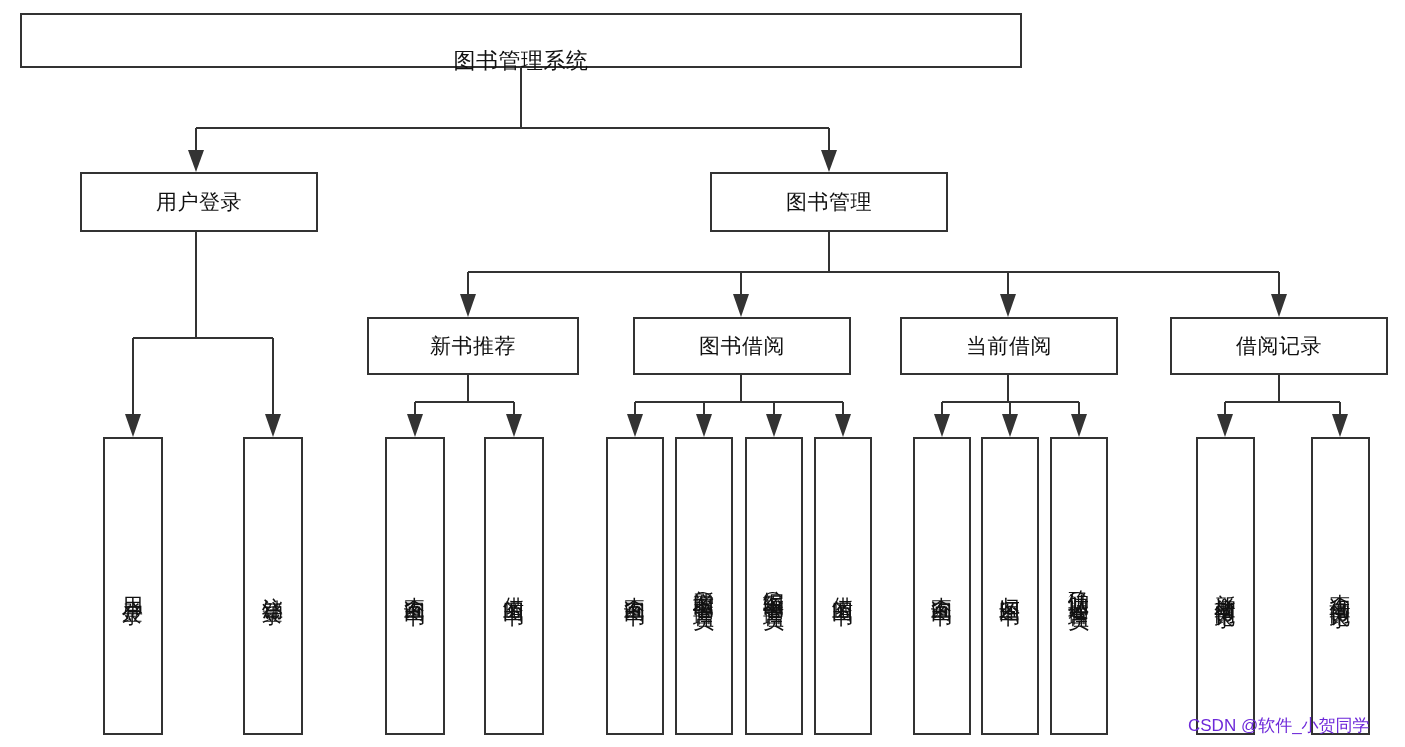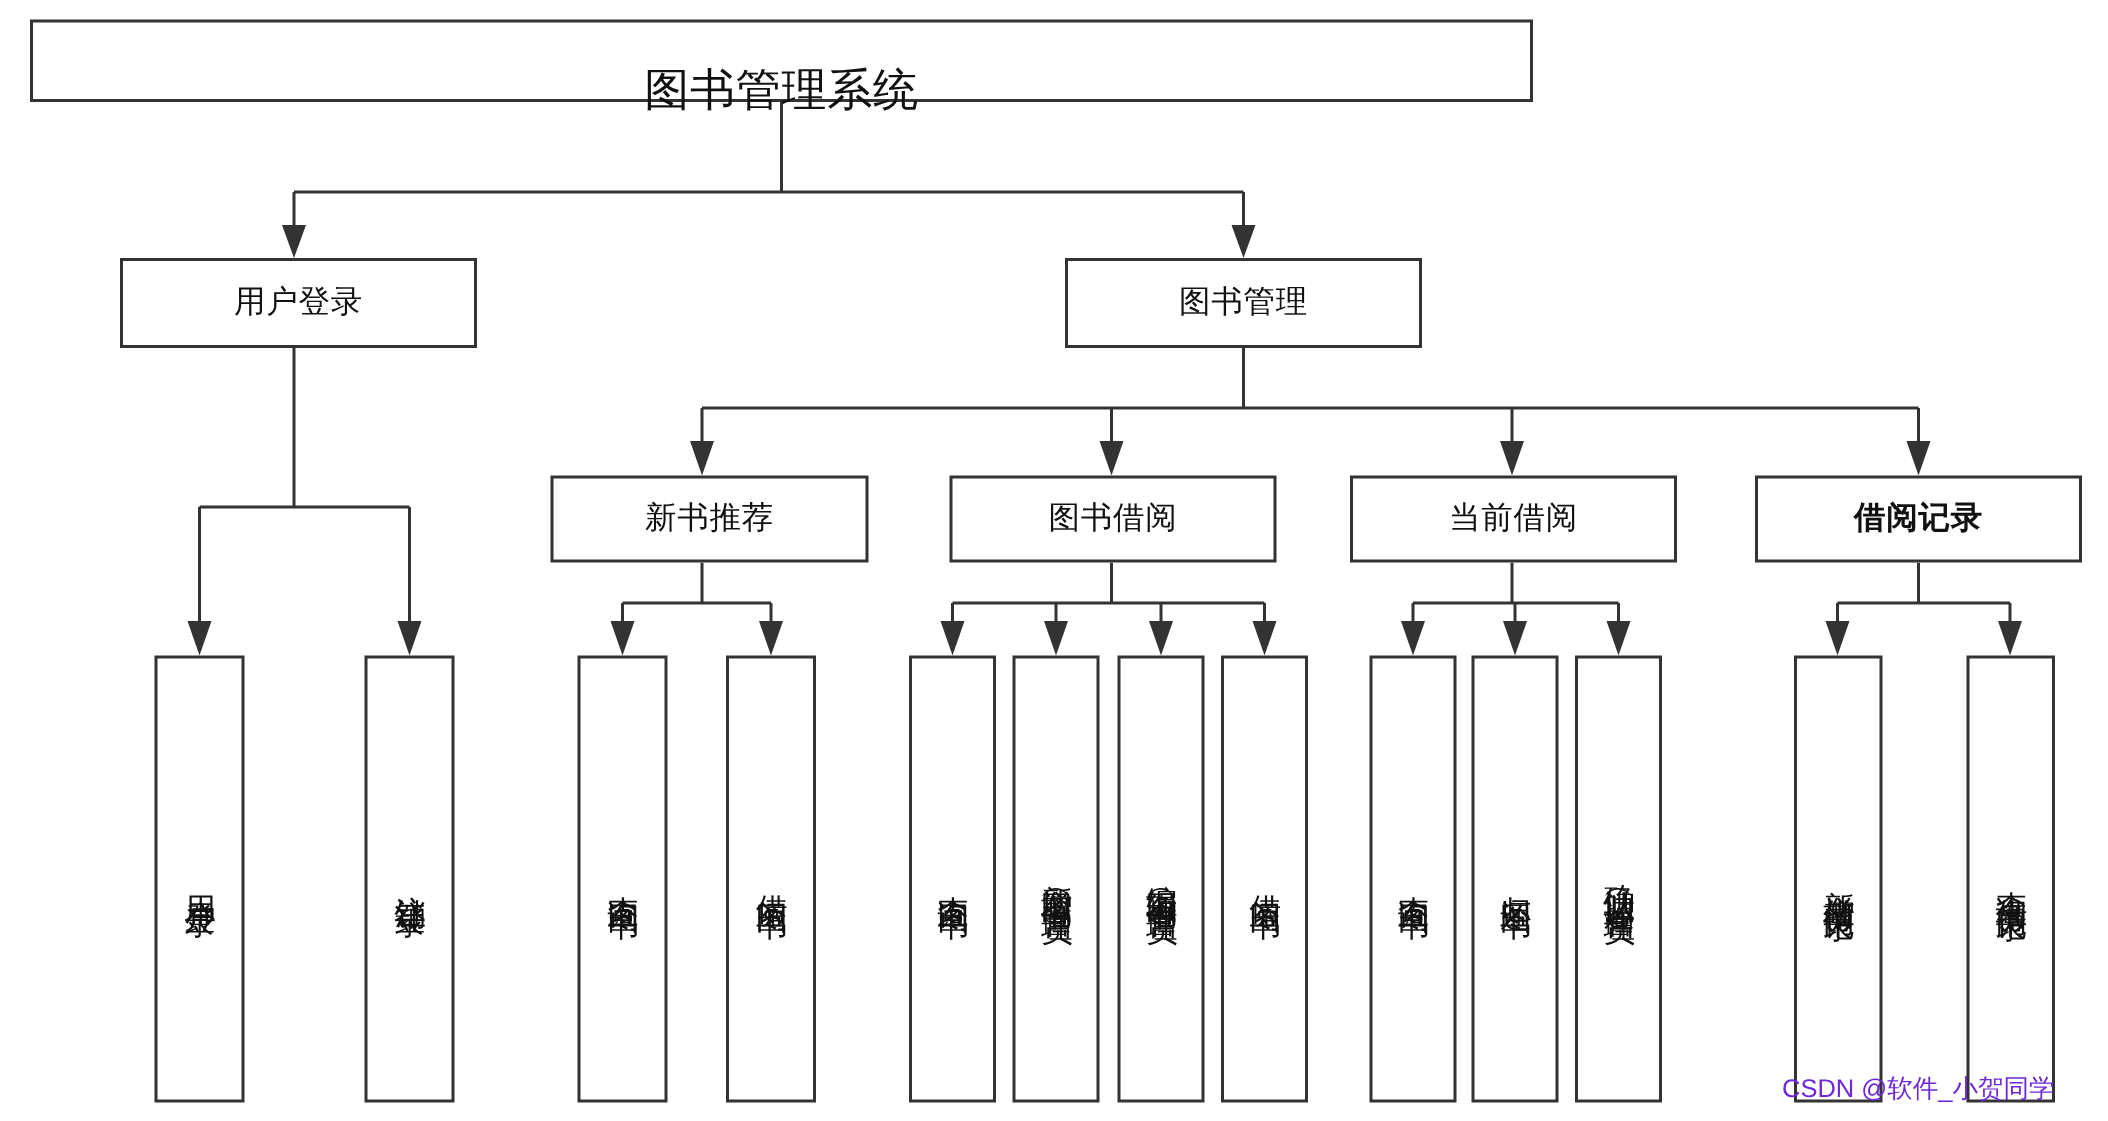--- a/index.html
+++ b/index.html
@@ -33,21 +33,21 @@
     text-align: center;
     line-height: 1.18;
     white-space: nowrap;
   }
   
   .node.horiz .label {
     font-size: 21px;
     letter-spacing: 0.5px;
   }
   .node.root .label {
-    font-size: 30px;
+    font-size: 22px;
     margin-top: 40px;
   }
   
   .node.vert {
     align-items: center;
     justify-content: center;
   }
   .node.vert .label {
     writing-mode: vertical-rl;
     text-orientation: upright;
@@ -150,34 +150,34 @@
     <polygon points="1340,437 1332,414 1348,414" fill="#333333" stroke="none"></polygon>
   </svg>
 
   <div class="node horiz root" style="left:20px; top:13px; width:1002px; height:55px;">
     <span class="label">图书管理系统</span>
   </div>
 
   <div class="node horiz" style="left:80px; top:172px; width:238px; height:60px;">
     <span class="label">用户登录</span>
   </div>
-  <div class="node horiz" style="left:710px; top:172px; width:238px; height:60px;">
+  <div class="node horiz" style="left:710px; top:172px; width:238px; height:60px;font-family:Liberation Serif, serif;">
     <span class="label">图书管理</span>
   </div>
 
   <div class="node horiz" style="left:367px; top:317px; width:212px; height:58px;">
     <span class="label">新书推荐</span>
   </div>
   <div class="node horiz" style="left:900px; top:317px; width:218px; height:58px;">
     <span class="label">当前借阅</span>
   </div>
   <div class="node horiz" style="left:633px; top:317px; width:218px; height:58px;">
     <span class="label">图书借阅</span>
   </div>
-  <div class="node horiz" style="left:1170px; top:317px; width:218px; height:58px;font-weight:bold;">
+  <div class="node horiz" style="left:1170px; top:317px; width:218px; height:58px;">
     <span class="label">借阅记录</span>
   </div>
 
   <div class="node vert" style="left:103px; top:437px; width:60px; height:298px;">
     <span class="label">用户登录</span>
   </div>
   <div class="node vert" style="left:243px; top:437px; width:60px; height:298px;">
     <span class="label">注销登录</span>
   </div>
 

